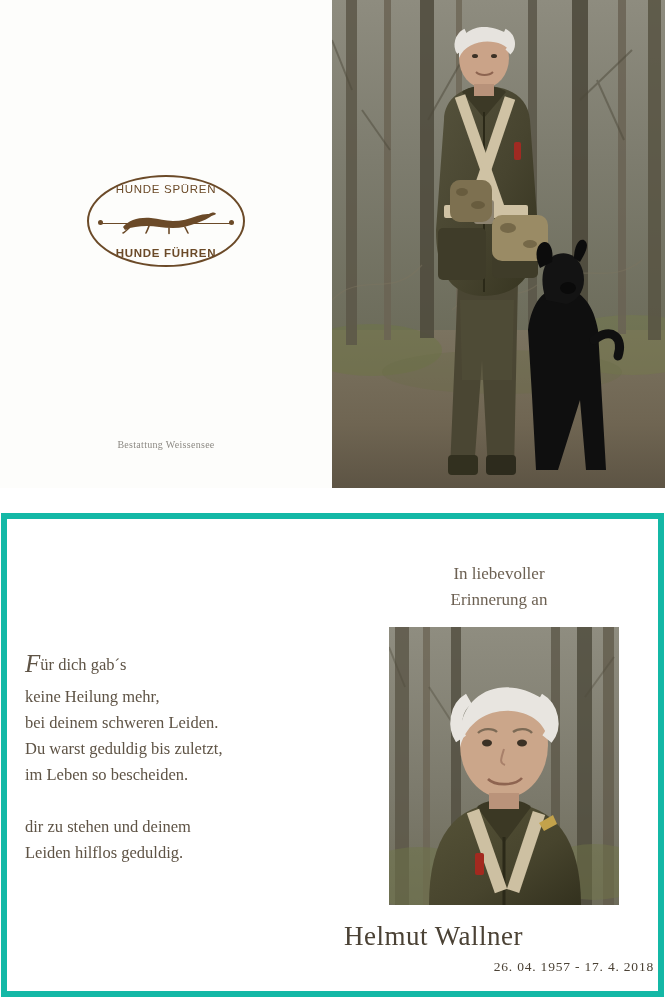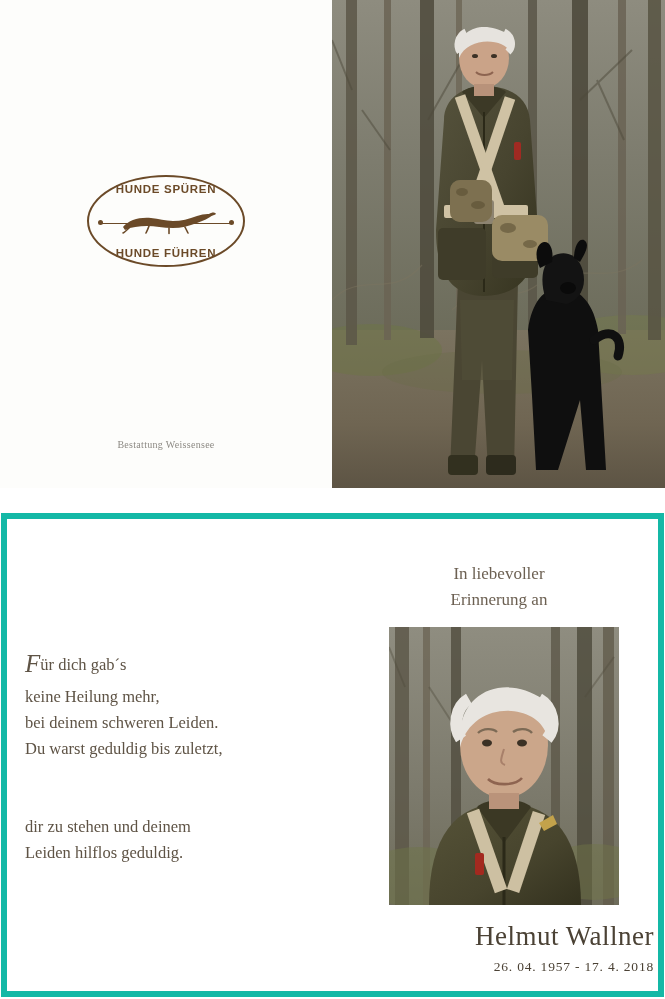--- a/index.html
+++ b/index.html
@@ -48,21 +48,21 @@
     box-sizing: border-box;
   }
   .logo-text-top {
     position: absolute;
     top: 6px;
     left: 0;
     width: 100%;
     text-align: center;
     font-family: "Liberation Sans", sans-serif;
     font-size: 11.5px;
-    font-weight: bold;
+    font-weight: normal;
     letter-spacing: 0.7px;
     color: #6b4a28;
   }
   .logo-text-bottom {
     position: absolute;
     bottom: 6px;
     left: 0;
     width: 100%;
     text-align: center;
     font-family: "Liberation Sans", sans-serif;
@@ -175,21 +175,21 @@
     width: 230px;
     height: 278px;
     overflow: hidden;
     background: #6d6a5b;
   }
   .deceased-name {
     position: absolute;
     left: 337px;
     top: 402px;
     width: 310px;
-    text-align: right;
+    text-align: left;
     color: #4b4235;
     font-family: "Liberation Serif", serif;
     font-size: 27px;
     letter-spacing: 0.5px;
   }
   .deceased-dates {
     position: absolute;
     left: 337px;
     top: 440px;
     width: 310px;
@@ -352,21 +352,21 @@
     <span>Erinnerung an</span>
   </div>
 
   <div class="verse">
     <span class="first-line">
       <span class="dropcap">F</span><span>ür dich gab´s</span>
     </span>
     <span>keine Heilung mehr,</span><br>
     <span>bei deinem schweren Leiden.</span><br>
     <span>Du warst geduldig bis zuletzt,</span><br>
-    <br>
+    <span>im Leben so bescheiden.</span><br>
     <br>
     <span>dir zu stehen und deinem</span><br>
     <span>Leiden hilflos geduldig.</span>
   </div>
 
   <div class="photo-bottom">
     <svg viewBox="0 0 230 278" width="230" height="278" preserveAspectRatio="none" aria-hidden="true">
       <defs>
         <linearGradient id="bgB" x1="0" y1="0" x2="0" y2="1">
           <stop offset="0%" stop-color="#8f8d80"></stop>

